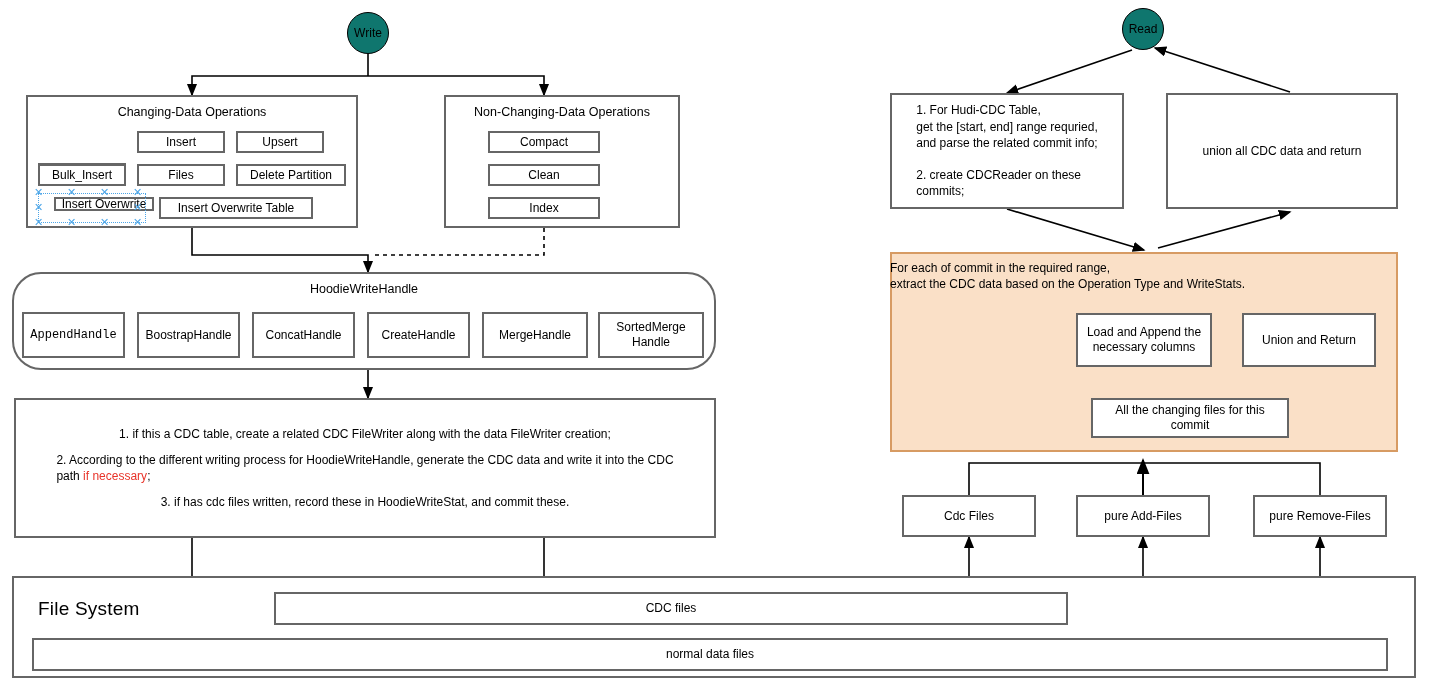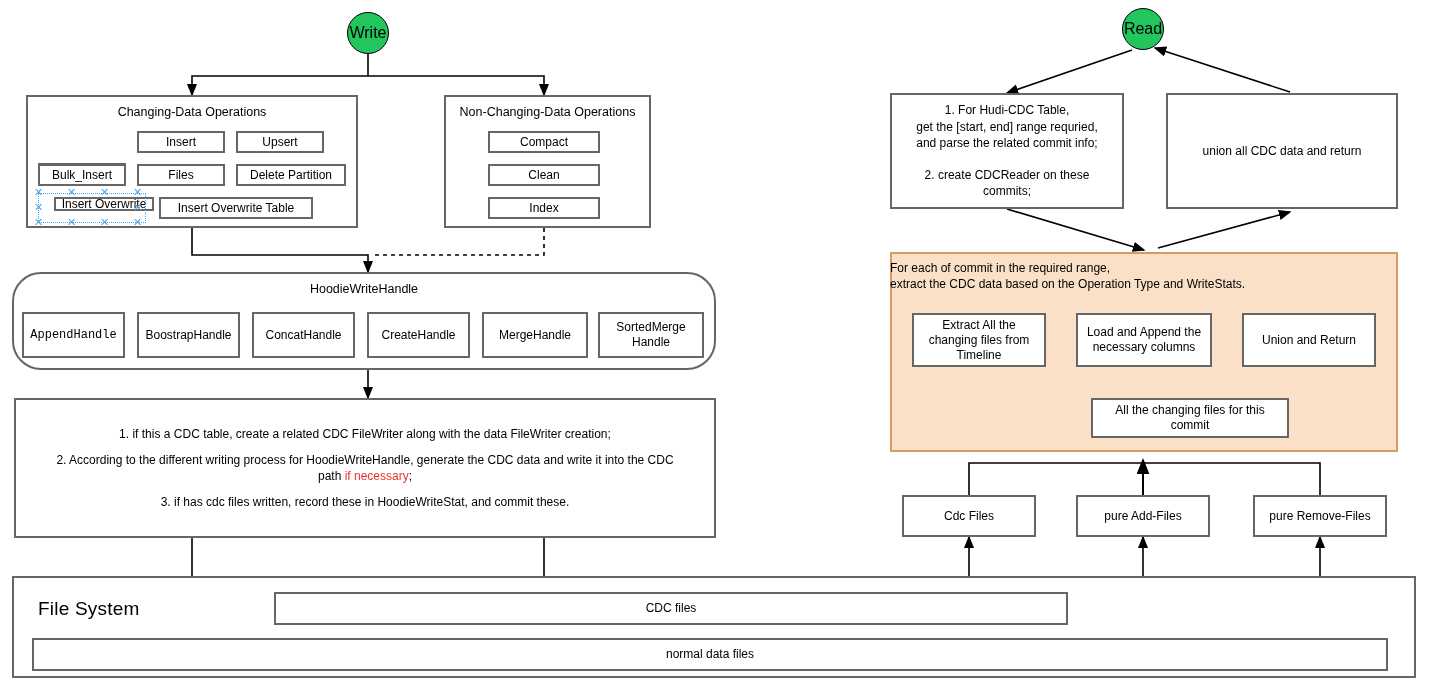--- a/index.html
+++ b/index.html
@@ -5,26 +5,26 @@
   html,body{margin:0;padding:0;background:#ffffff;}
   body{font-family:"Liberation Sans","DejaVu Sans",sans-serif;color:#000;}
   #canvas{position:relative;width:1429px;height:693px;background:#fff;overflow:hidden;}
 
   .node{position:absolute;box-sizing:border-box;border:2px solid #666666;background:#ffffff;
         display:flex;align-items:center;justify-content:center;text-align:center;
         font-size:12px;line-height:1.25;color:#000;}
   .grp{position:absolute;box-sizing:border-box;border:2px solid #666666;background:#ffffff;}
   .grp-title{position:absolute;left:0;right:0;top:8px;text-align:center;font-size:12.5px;}
   .ellipse{position:absolute;box-sizing:border-box;border:1.6px solid #000;border-radius:50%;
-           background:#22c55e;display:flex;align-items:center;justify-content:center;font-size:16px;}
+           background:#0f766e;display:flex;align-items:center;justify-content:center;font-size:12px;}
   .orange{background:#fae0c7;border:2px solid #d79b63;}
   .para{position:absolute;box-sizing:border-box;border:2px solid #666666;background:#fff;
         display:flex;flex-direction:column;align-items:center;justify-content:center;
         font-size:12px;line-height:1.35;}
-  .para .ln{display:block;padding:5px 10px;text-align:center;}
+  .para .ln{display:block;padding:5px 10px;text-align:left;}
   .red{color:#e8342a;}
   svg.layer{position:absolute;left:0;top:0;width:1429px;height:693px;pointer-events:none;}
   .fs-label{position:absolute;font-size:19px;font-weight:400;letter-spacing:.2px;}
   .sel-handles{position:absolute;pointer-events:none;}
   .sel-handles span{position:absolute;width:9px;height:9px;color:#4da6e8;font-size:11px;
                     line-height:9px;text-align:center;font-family:"DejaVu Sans",sans-serif;}
   .selbox{position:absolute;box-sizing:border-box;border:1px dotted #4da6e8;}
 </style>
 </head>
 <body>
@@ -100,21 +100,21 @@
     <span style="left:-4px;top:10px;">✕</span>
     <span style="left:95px;top:10px;">✕</span>
     <span style="left:-4px;top:25px;">✕</span>
     <span style="left:29px;top:25px;">✕</span>
     <span style="left:62px;top:25px;">✕</span>
     <span style="left:95px;top:25px;">✕</span>
   </div>
 
   <div class="node" style="left:159px;top:197px;width:154px;height:22px;text-align:right;">Insert  Overwrite Table</div>
 
-  <div class="grp" style="left:444px;top:95px;width:207px;height:133px;">
+  <div class="grp" style="left:444px;top:95px;width:236px;height:133px;">
     <div class="grp-title">Non-Changing-Data Operations</div>
   </div>
   <div class="node" style="left:488px;top:131px;width:112px;height:22px;">Compact</div>
   <div class="node" style="left:488px;top:164px;width:112px;height:22px;">Clean</div>
   <div class="node" style="left:488px;top:197px;width:112px;height:22px;">Index</div>
 
   <div class="grp" style="left:12px;top:272px;width:704px;height:98px;border-radius:29px;">
     <div class="grp-title">HoodieWriteHandle</div>
   </div>
   <div class="node" style="left:22px;top:312px;width:103px;height:46px;font-family:Liberation Mono, monospace;">AppendHandle</div>
@@ -155,21 +155,20 @@
   </div>
 
   <div class="node" style="left:1166px;top:93px;width:232px;height:116px;">union all CDC data and return</div>
 
   <div class="grp orange" style="left:890px;top:252px;width:508px;height:200px;"></div>
   <div style="position:absolute;left:890px;top:260px;width:508px;text-align:left;font-size:12px;line-height:1.35;">
     <span>For each of commit in the required range,</span><br>
     <span>extract the CDC data based on the Operation Type and WriteStats.</span>
   </div>
 
-  <div class="node" style="left:912px;top:313px;width:134px;height:54px;padding:0 4px;">Extract All the changing files from Timeline</div>
   <div class="node" style="left:1076px;top:313px;width:136px;height:54px;padding:0 4px;">Load and Append the necessary columns</div>
   <div class="node" style="left:1242px;top:313px;width:134px;height:54px;padding:0 4px;">Union and Return</div>
   <div class="node" style="left:1044px;top:398px;width:198px;height:40px;padding:0 2px;margin-left:47px;">All the changing files for this commit</div>
 
   <div class="node" style="left:902px;top:495px;width:134px;height:42px;">Cdc Files</div>
   <div class="node" style="left:1076px;top:495px;width:134px;height:42px;">pure Add-Files</div>
   <div class="node" style="left:1253px;top:495px;width:134px;height:42px;">pure Remove-Files</div>
 
 </div>
 

